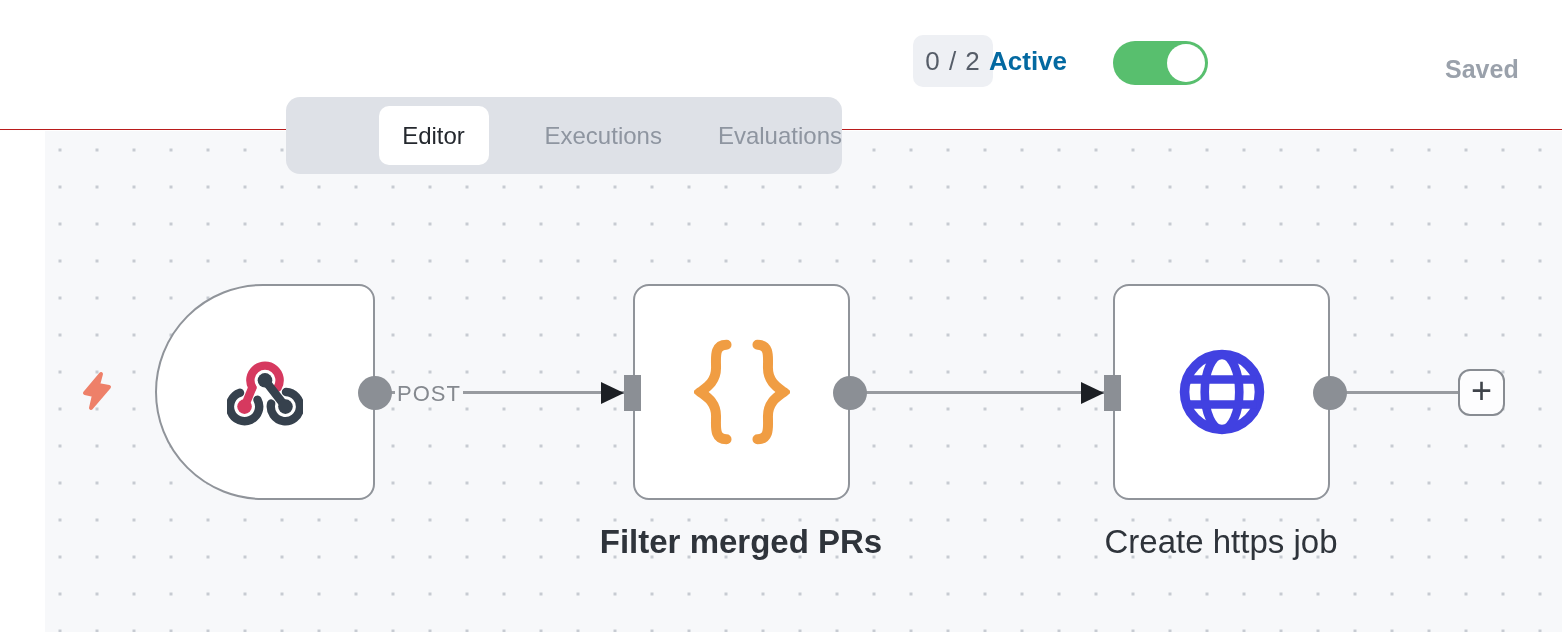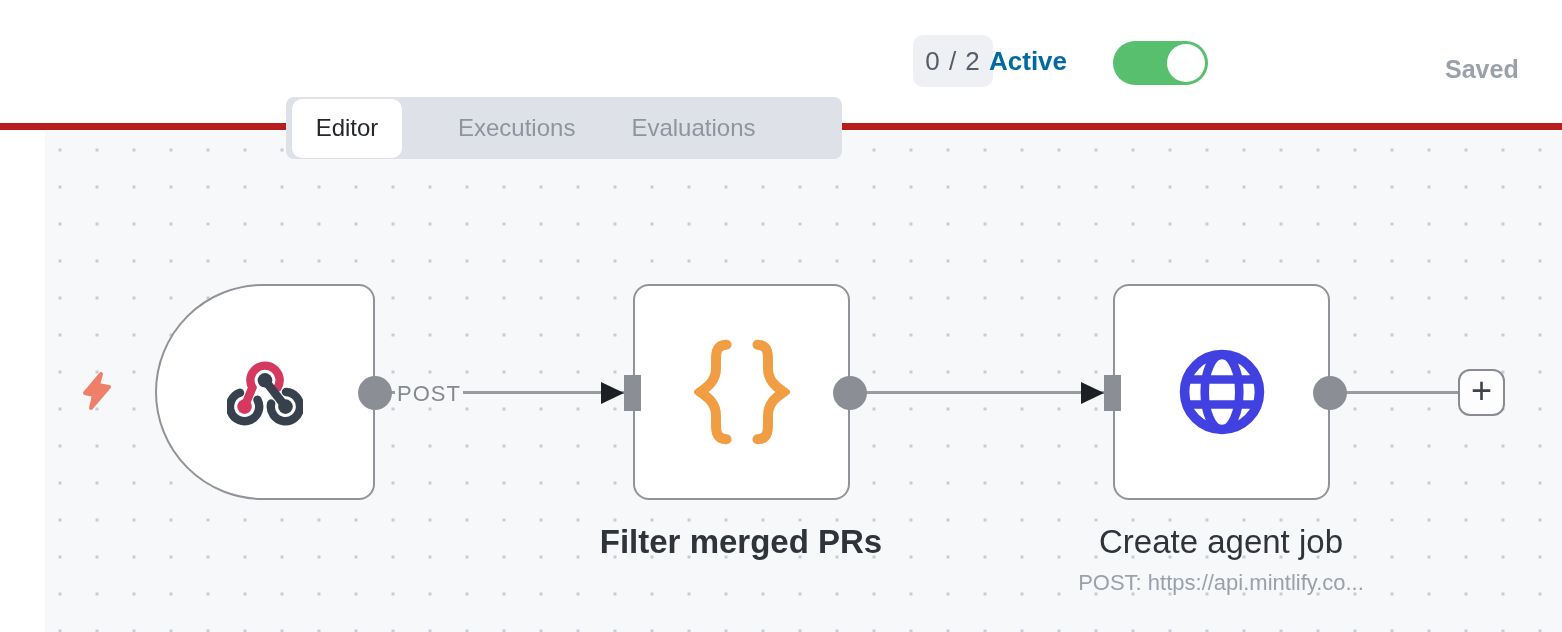--- a/index.html
+++ b/index.html
@@ -1,41 +1,41 @@
 <!DOCTYPE html>
 <html><head>
 <meta charset="utf-8">
 <style>
   * { margin:0; padding:0; box-sizing:border-box; }
   html,body { width:1562px; height:632px; overflow:hidden;
     font-family:"Liberation Sans","DejaVu Sans",sans-serif; background:#ffffff; }
 
   
   .header { position:absolute; top:0; left:0; width:1562px; height:130px;
-    background:#ffffff; border-bottom:7px solid #b91c1c; z-index:2; }
+    background:#ffffff; border-bottom:1px solid #b91c1c; z-index:2; }
   .issues-badge { position:absolute; left:913px; top:35px; width:80px; height:52px;
     background:#eef0f4; border-radius:10px; color:#565d68; font-size:26px;
     display:flex; align-items:center; justify-content:center; letter-spacing:1px; }
   .active-label { position:absolute; left:989px; top:46px; font-size:26px;
     font-weight:700; color:#0369a1; }
   .toggle { position:absolute; left:1113px; top:41px; width:95px; height:44px;
     border-radius:22px; background:#58bf6e; cursor:pointer; }
   .toggle .knob { position:absolute; top:3px; right:3px; width:38px; height:38px;
     border-radius:50%; background:#ffffff; }
   .share-btn { position:absolute; left:1272px; top:29px; width:135px; height:59px;
     background:#ffffff; border:1.5px solid #c6cad1; border-radius:10px;
     font-size:25px; font-weight:500; color:#3b4046;
     display:flex; align-items:center; justify-content:center; cursor:pointer; }
   .saved-label { position:absolute; left:1445px; top:47px; font-size:25px;
     font-weight:600; color:#9aa1ab;margin-top:8px; }
 
   
-  .tabbar { position:absolute; left:286px; top:97px; width:556px; height:62px;
-    background:#dee1e7; border-radius:8px; z-index:10;
-    display:flex; align-items:center; padding-left:6px; }
+  .tabbar { position:absolute; left:286px; top:97px; width:556px; height:77px;
+    background:#dee1e7; border-radius:14px; z-index:10;
+    display:flex; align-items:center; padding-left:6px;justify-content:flex-end; }
   .tab { font-size:24px; color:#8e95a0; cursor:pointer; white-space:nowrap; }
   .tab.active { background:#ffffff; border-radius:10px; width:110px; height:59px;
     display:flex; align-items:center; justify-content:center;
     color:#24282e; font-weight:500; }
   .tab + .tab { margin-left:56px; }
 
   
   .canvas { position:absolute; top:131px; left:0; width:1562px; height:501px;
     background-color:#f7f8fa;
     background-image:radial-gradient(circle,#c7cbd2 1.7px,transparent 1.8px);
@@ -143,15 +143,14 @@
   <div class="wire" style="left:805px; width:255px;"></div>
   <div class="out-port" style="left:788px;"></div>
   <div class="arrowhead" style="left:1036px;"></div>
   <div class="in-port" style="left:1059px;"></div>
 
   <div class="wire" style="left:1285px; width:130px;"></div>
   <div class="out-port" style="left:1268px;"></div>
   <div class="add-btn">+</div>
 
   <div class="node-label" style="left:486px;font-weight:bold;">Filter merged PRs</div>
-  <div class="node-label" style="left:966px;">Create agent job</div>
-  <div class="node-sublabel" style="left:916px;">POST: https://api.mintlify.co...</div>
+  <div class="node-label" style="left:966px;">Create https job</div>
 </div>
 
 </body></html>

